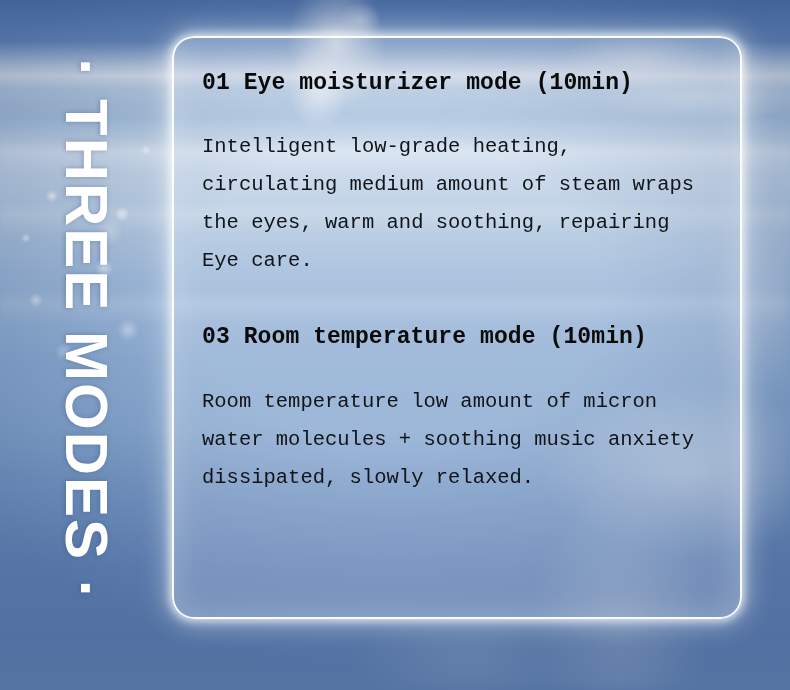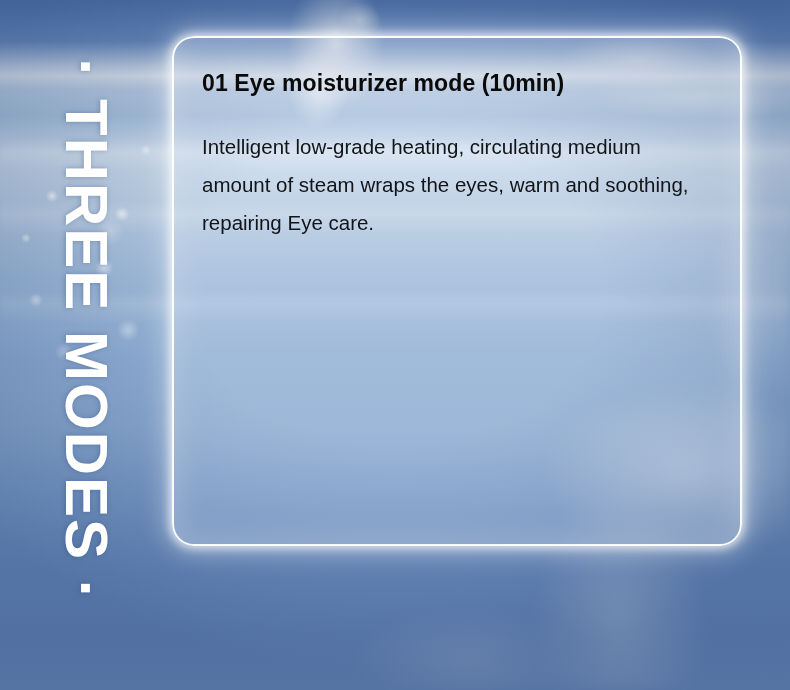--- a/index.html
+++ b/index.html
@@ -123,29 +123,30 @@
     font-weight:700;
     letter-spacing:2px;
     line-height:1;
     text-shadow:0 1px 5px rgba(40,70,120,.35);
   }
 
   
   #panel {
     position:absolute;
     left:172px; top:36px;
-    width:570px; height:510px;
+    width:570px; height:583px;
     border-radius:22px;
     border:2px solid rgba(255,255,255,.96);
     background:rgba(226,237,249,.22);
     box-shadow:
       0 0 10px 2px rgba(255,255,255,.75),
       0 0 26px 6px rgba(255,255,255,.40),
       inset 0 0 30px 4px rgba(255,255,255,.20);
     padding:30px 28px 0 28px;
+    font-family:Liberation Mono, monospace;
   }
 
   .mode-block { margin-bottom:4px; }
   .mode-block.b1 { padding-top:2px; }
   .mode-block.b2 { padding-top:44px; }
   .mode-block.b3 { padding-top:40px; }
 
   .mode-heading {
     color:#0a0a0a;
     font-size:23px;
@@ -183,15 +184,19 @@
   </div>
 
   <div id="panel">
 
     <div class="mode-block b1">
       <div class="mode-heading">01 Eye moisturizer mode (10min)</div>
       <div class="mode-body">Intelligent low-grade heating, circulating medium amount of steam wraps the eyes, warm and soothing, repairing Eye care.</div>
     </div>
 
 
+    <div class="mode-block b3">
+      <div class="mode-heading">03 Room temperature mode (10min)</div>
+      <div class="mode-body">Room temperature low amount of micron water molecules + soothing music anxiety dissipated, slowly relaxed.</div>
+    </div>
 
   </div>
 </div>
 
 </body></html>

